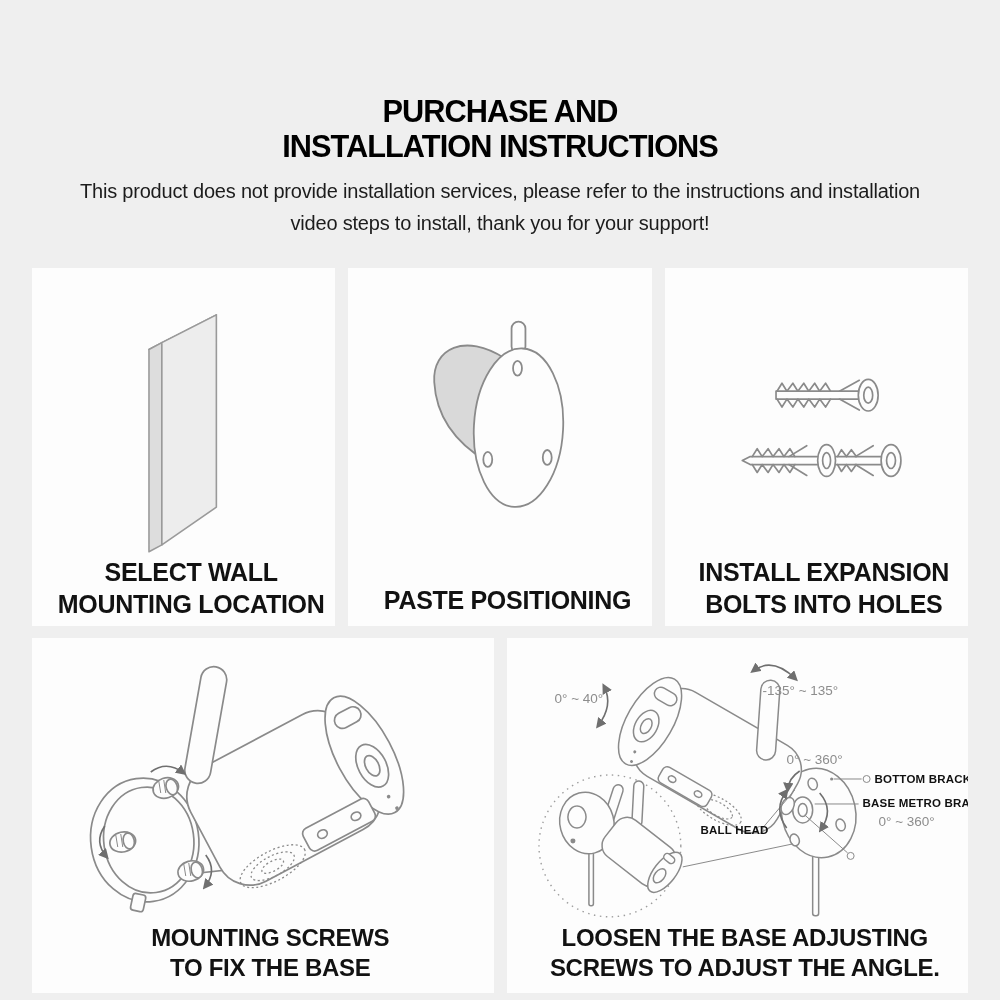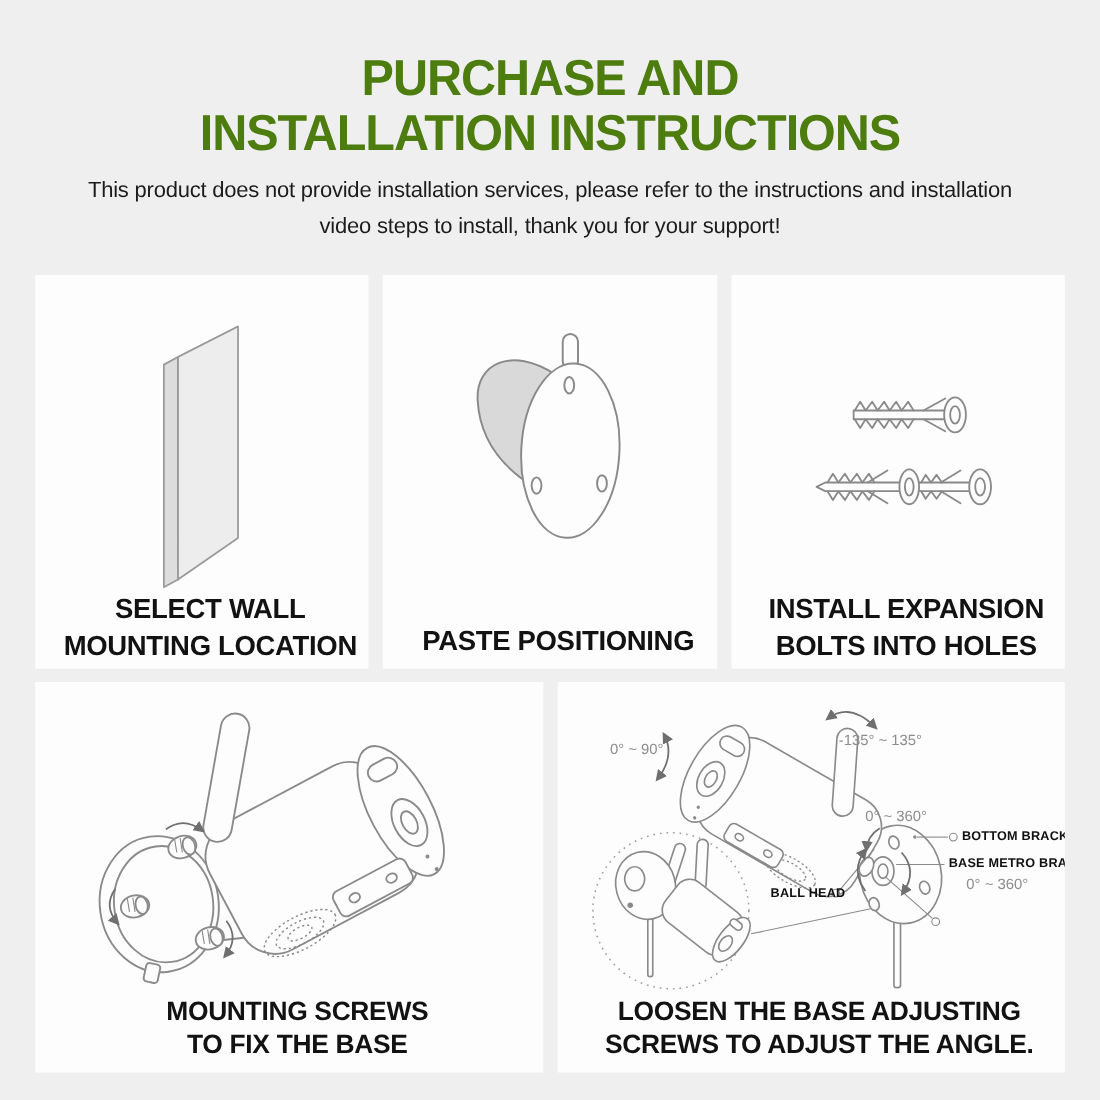--- a/index.html
+++ b/index.html
@@ -4,22 +4,23 @@
 <style>
   html,body{margin:0;padding:0;}
   body{
     width:1000px;height:1000px;overflow:hidden;
     background:#efefef;
     font-family:"Liberation Sans","DejaVu Sans",sans-serif;
     color:#141414;
   }
   .header{text-align:center;padding-top:46px;}
   .title{
-    font-size:46px;font-weight:700;letter-spacing:-1px;line-height:1.08;
-    color:#4d7c0f;
+    font-size:32px;font-weight:700;letter-spacing:-1px;line-height:1.08;
+    color:#000000;
+    margin-top:48px;
   }
   .title .tline{transform:scaleX(0.96);transform-origin:center;}
   .subtitle{
     margin-top:12px;font-size:20px;line-height:1.62;color:#1c1c1c;
     font-weight:400;letter-spacing:-0.2px;
   }
   .grid{margin:28px 32px 0 32px;}
   .row{display:grid;gap:13px;}
   .row.top{grid-template-columns:repeat(3,1fr);height:358px;margin-bottom:12px;}
   .row.bottom{grid-template-columns:repeat(2,1fr);height:355px;}
@@ -250,21 +251,21 @@
           <g fill="none" stroke="#6f6f6f" stroke-width="1.6">
             <path d="M 97,48 Q 107,67 91,88" marker-start="url(#arr)" marker-end="url(#arr)"></path>
             <path d="M 246,33 Q 266,18 289,41" marker-start="url(#arr)" marker-end="url(#arr)"></path>
             <path d="M 293,133 Q 282,140 281,152" marker-end="url(#arr)"></path>
             <path d="M 280,190 Q 266,171 280,153" marker-end="url(#arr)"></path>
             <path d="M 313,155 Q 328,172 314,192" marker-end="url(#arr)"></path>
           </g>
         </g>
       </svg>
 
-      <div class="ann angle" style="left:48px;top:53px;">0° ~ 90°</div>
+      <div class="ann angle" style="left:48px;top:53px;">0° ~ 40°</div>
       <div class="ann angle" style="left:256px;top:45px;">-135° ~ 135°</div>
       <div class="ann angle" style="left:280px;top:114px;">0° ~ 360°</div>
       <div class="ann part" style="left:368px;top:135px;">BOTTOM BRACKET</div>
       <div class="ann part" style="left:356px;top:159px;">BASE METRO BRACKET</div>
       <div class="ann angle" style="left:372px;top:176px;">0° ~ 360°</div>
       <div class="ann part" style="left:194px;top:186px;">BALL HEAD</div>
 
       <div class="caption">
         <div>LOOSEN THE BASE ADJUSTING</div>
         <div>SCREWS TO ADJUST THE ANGLE.</div>

